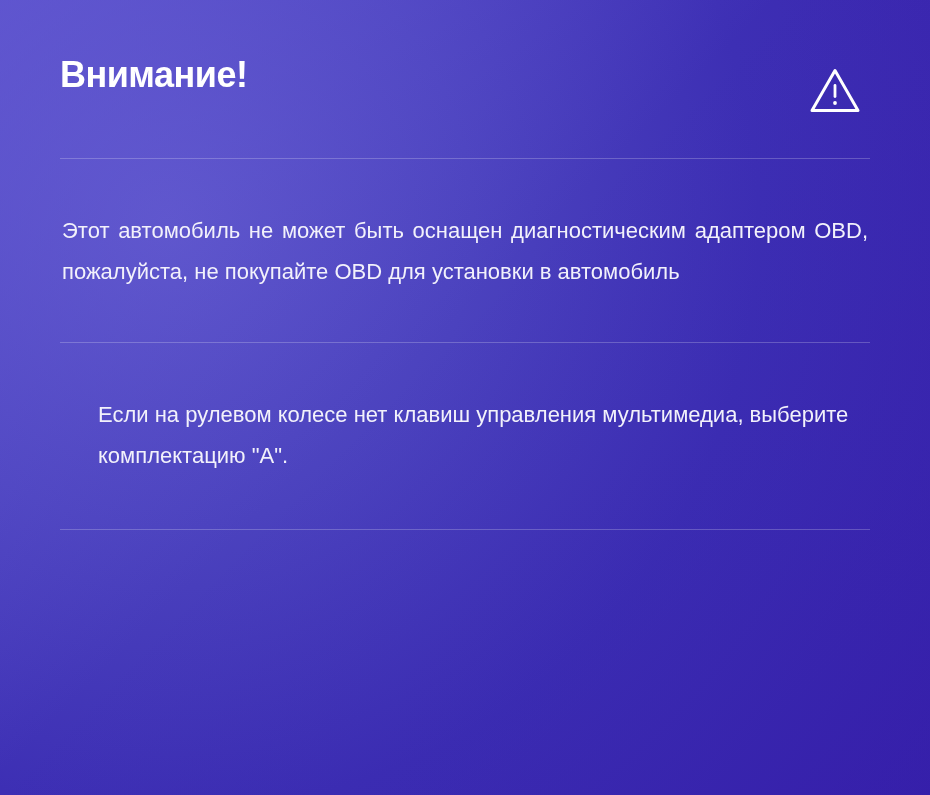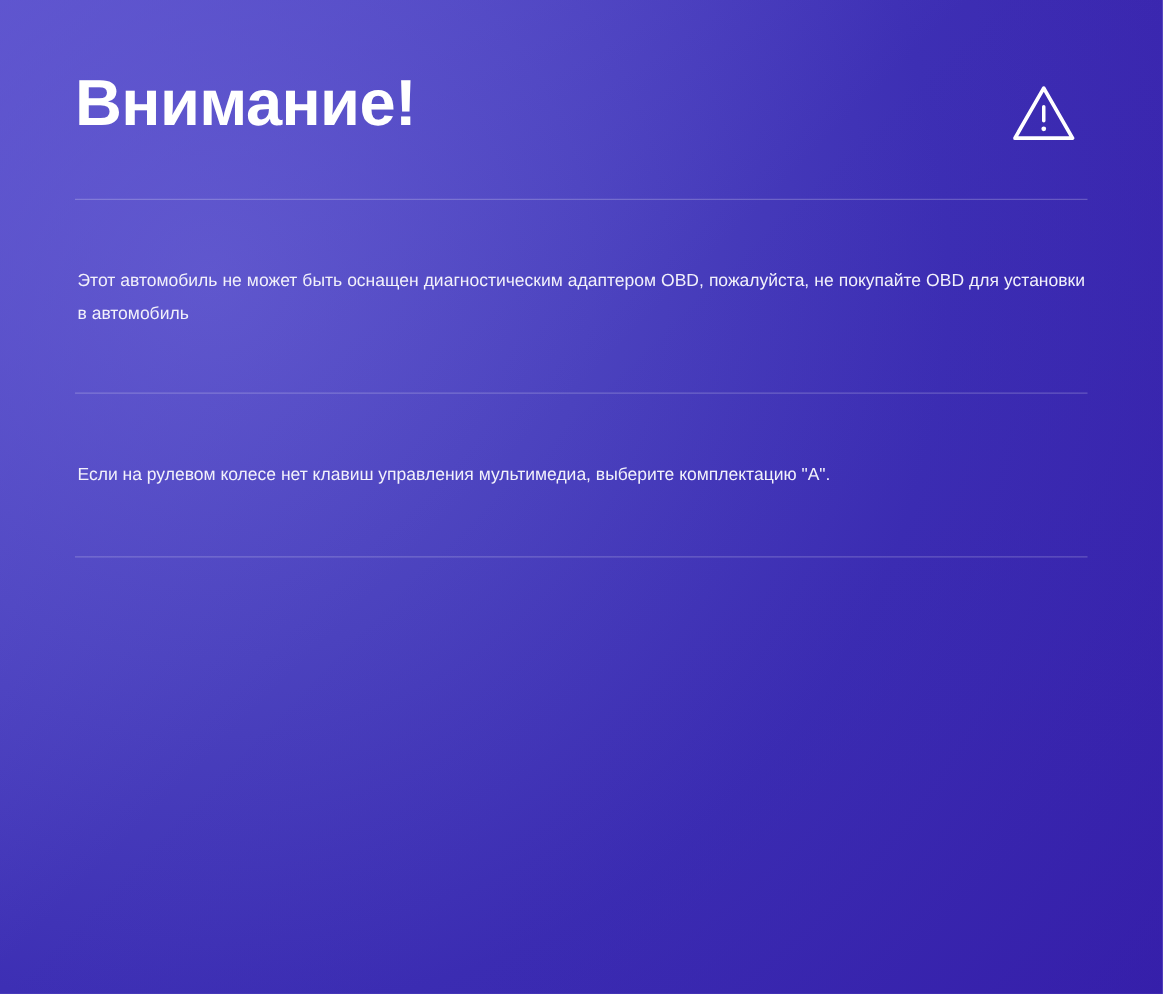--- a/index.html
+++ b/index.html
@@ -34,21 +34,21 @@
     position: relative;
     z-index: 2;
   }
   .header-row {
     display: flex;
     align-items: flex-start;
     justify-content: space-between;
     padding-bottom: 28px;
   }
   .title {
-    font-size: 52px;
+    font-size: 36px;
     line-height: 1.05;
     font-weight: bold;
     letter-spacing: -0.5px;
     margin: 0;
     color: #ffffff;
   }
   .warn-icon {
     margin-top: 8px;
     margin-right: 8px;
     flex: 0 0 auto;
@@ -57,33 +57,34 @@
     height: 1px;
     width: 100%;
     background: rgba(255,255,255,0.22);
     border: 0;
   }
   .para-block {
     padding: 44px 2px 42px 2px;
   }
   .para {
     margin: 0;
-    font-size: 14px;
+    font-size: 22px;
     line-height: 1.85;
     color: #f2f1fb;
     font-weight: 500;
   }
   .para.justify {
     text-align: justify;
   }
   .para.justify-last {
     text-align: justify;
   }
   .block-2 {
     padding: 44px 2px 44px 2px;
+    margin-left: 36px;
   }
   .block-3 {
     padding: 44px 2px 40px 2px;
   }
 </style>
 </head>
 <body>
 
 <div class="notice-card">
   <div class="card-inner">

